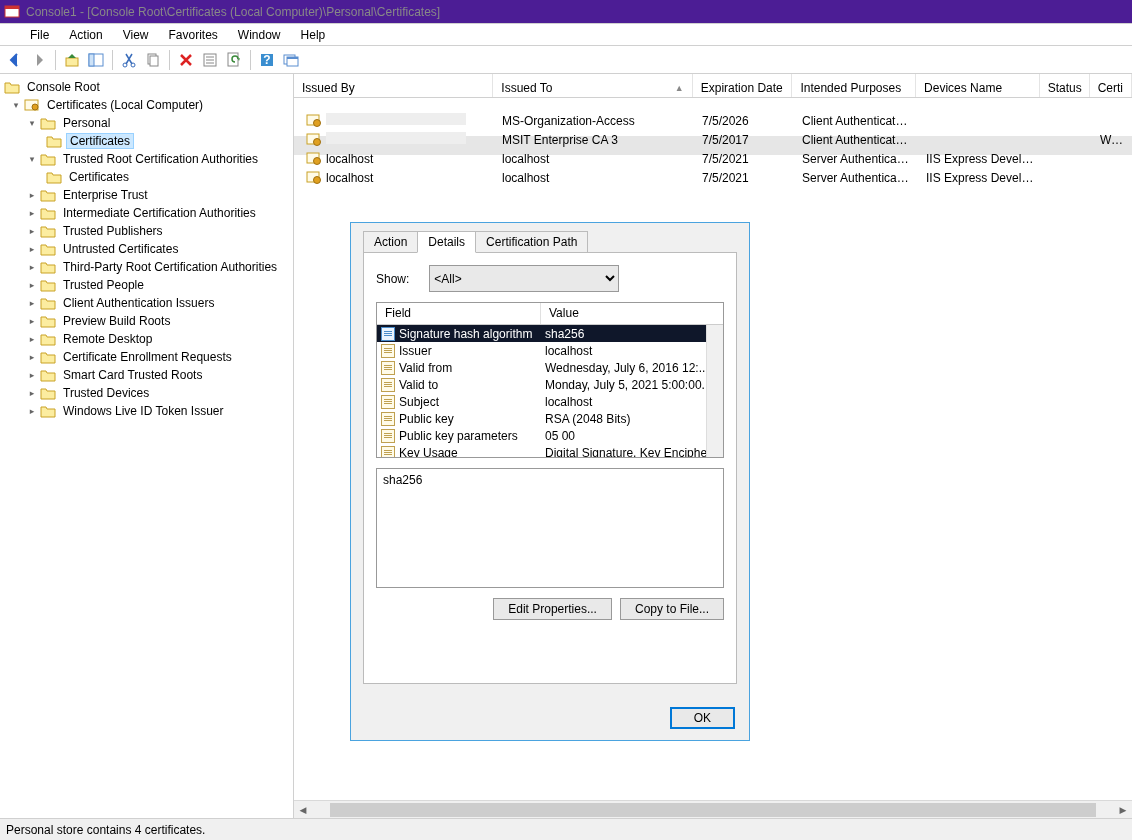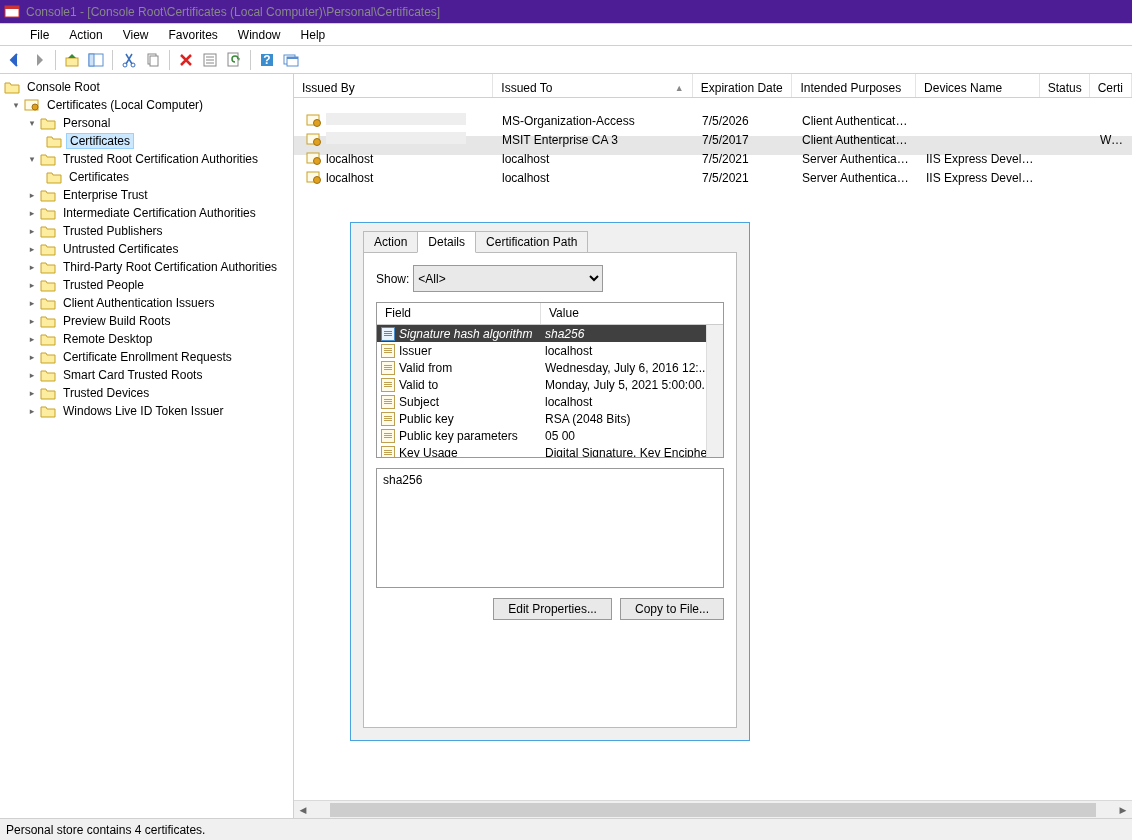--- a/index.html
+++ b/index.html
@@ -40,31 +40,31 @@
 
 .dialog { position:absolute; left:350px; top:222px; width:400px; height:519px; background:#f0f0f0; border:1px solid #4aa3df; box-shadow:none; display:flex; flex-direction:column;}
 .dlg-title { height:32px; display:flex; align-items:center; padding:0 8px; background:#fff; }
 .dlg-title .txt { flex:1; color:#000; }
 .dlg-title .close { width:32px; height:24px; display:flex; align-items:center; justify-content:center; font-size:14px;}
 .dlg-body { flex:1; padding:8px 12px 12px 12px; display:flex; flex-direction:column; }
 .tabs { display:flex; height:22px; }
 .tab { padding:3px 10px; border:1px solid #bbb; background:#f0f0f0; margin-right:-1px; color:#000;}
 .tab.active { background:#fff; border-bottom:1px solid #fff; position:relative; z-index:1;}
 .tabcontent { flex:1; background:#fff; border:1px solid #bbb; margin-top:-1px; padding:12px; display:flex; flex-direction:column;}
-.show-row { display:flex; align-items:center; margin-bottom:10px; gap:4px;}
+.show-row { display:flex; align-items:center; margin-bottom:10px; gap:20px;}
 .show-row select { width:190px; height:27px; background:#e9e9e9; border:1px solid #999; font-size:12px;}
 .fields-box { border:1px solid #999; height:156px; display:flex; flex-direction:column; }
 .fields-head { display:flex; height:22px; border-bottom:1px solid #ccc; background:#fff;}
 .fields-head div { padding:3px 8px; color:#000; }
 .fields-head .f1 { width:164px; border-right:1px solid #e0e0e0;}
 .fields-list { flex:1; overflow:hidden; position:relative;}
 .frow { display:flex; height:17px; align-items:center; }
 .frow .c1 { width:164px; display:flex; align-items:center; padding-left:4px;}
 .frow .c2 { flex:1; padding-left:4px; overflow:hidden; text-overflow:ellipsis; white-space:nowrap;}
-.frow.sel { background:#404040; color:#fff;font-style:italic;}
+.frow.sel { background:#0f172a; color:#fff;}
 .fscroll { position:absolute; right:0; top:0; width:17px; height:100%; background:#f0f0f0; border-left:1px solid #ddd;}
 .value-box { border:1px solid #999; height:120px; margin-top:10px; padding:4px 6px; background:#fff; color:#000;}
 .btnrow { display:flex; justify-content:flex-end; gap:8px; margin-top:10px;}
 .btn { height:22px; padding:4px 14px; background:#e9e9e9; border:1px solid #999; color:#000; display:flex; align-items:center;}
 .btn.primary { border:2px solid #0078d7; padding:0 22px;}
 .dlg-footer { height:44px; display:flex; align-items:center; justify-content:flex-end; padding-right:14px;}
 
 svg { display:block; }
 .field-icon { width:14px; height:14px; margin-right:4px; border:1px solid #bfa050; background:#fffbe8; position:relative;}
 .field-icon::after{content:""; position:absolute; left:2px; top:3px; right:2px;height:1px;background:#bfa050; box-shadow:0 2px #bfa050, 0 4px #bfa050;}
@@ -481,13 +481,16 @@
             <div class="fscroll"></div>
         </div>
       </div>
       <div class="value-box"><span>sha256</span></div>
       <div class="btnrow">
         <div class="btn">Edit Properties...</div>
         <div class="btn">Copy to File...</div>
       </div>
     </div>
   </div>
+  <div class="dlg-footer">
+    <div class="btn primary">OK</div>
+  </div>
 </div>
 
 </body></html>

